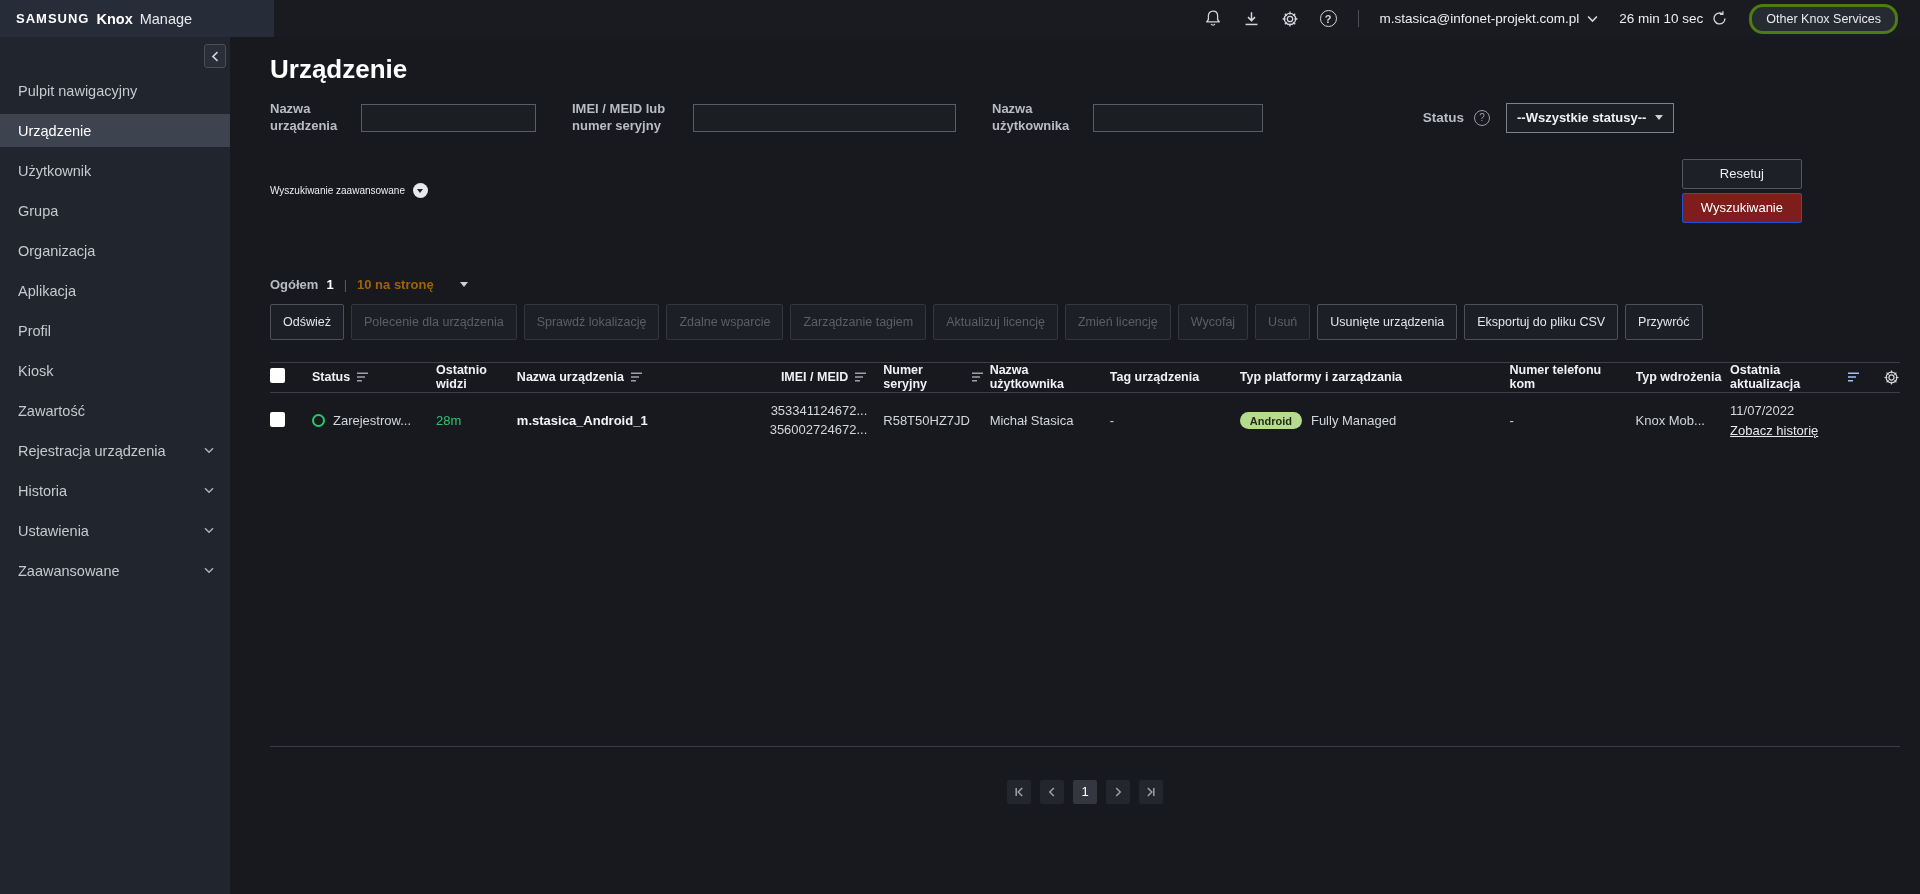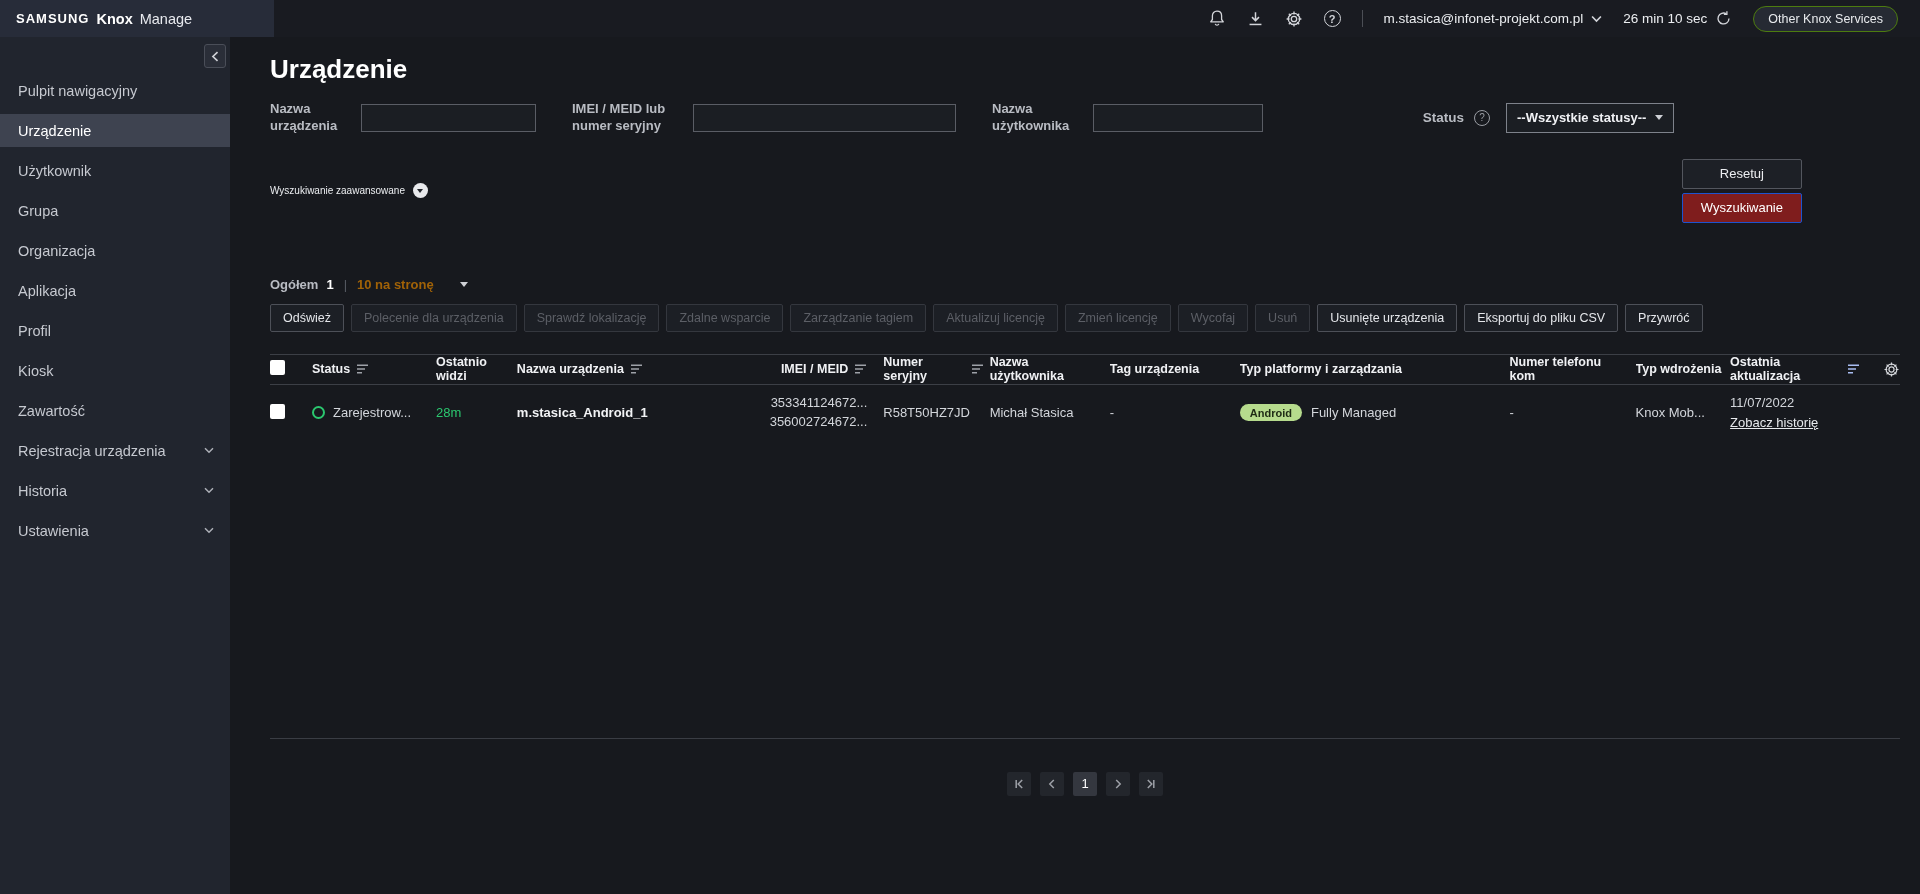--- a/index.html
+++ b/index.html
@@ -18,21 +18,21 @@
   .logo-block { width:274px; height:37px; background:#272c39; display:flex; align-items:center; padding-left:16px; gap:7px; flex:0 0 auto; }
   .logo-samsung { font-size:13px; font-weight:bold; letter-spacing:1px; color:#fff; }
   .logo-knox { font-size:14.5px; font-weight:bold; color:#fff; }
   .logo-manage { font-size:14.5px; font-weight:400; color:#e8eaef; }
   .topbar-right { flex:1; display:flex; align-items:center; justify-content:flex-end; gap:21px; padding-right:22px; color:#d3d5da; }
   .tb-icon { cursor:pointer; color:#d3d5da; }
   .q-circle { width:17px; height:17px; border:1.3px solid #d3d5da; border-radius:50%; font-size:11px; display:flex; align-items:center; justify-content:center; color:#d3d5da; font-weight:bold; }
   .tb-sep { width:1px; height:17px; background:#4b4e55; }
   .account { display:flex; align-items:center; gap:8px; font-size:13.5px; color:#eceef1; cursor:pointer; }
   .timer { display:flex; align-items:center; gap:8px; font-size:13.5px; color:#eceef1; }
-  .pill-btn { background:#262a33; border:1px solid #4d7c0f; color:#e8eaed; font-size:12.5px; padding:5px 14px; border-radius:14px; font-family:inherit; cursor:pointer; white-space:nowrap; }
+  .pill-btn { background:#262a33; border:3px solid #4d7c0f; color:#e8eaed; font-size:12.5px; padding:5px 14px; border-radius:14px; font-family:inherit; cursor:pointer; white-space:nowrap; }
 
   
   .sidebar { position:absolute; top:37px; left:0; bottom:0; width:230px; background:#21252e; z-index:4; }
   .collapse-btn { position:absolute; top:7px; right:4px; width:22px; height:24px; background:#2a2e38; border:1px solid #4a4e58; border-radius:3px; display:flex; align-items:center; justify-content:center; color:#cfd1d6; cursor:pointer; }
   .nav { padding-top:37px; }
   .nav-item { height:33px; margin-bottom:7px; display:flex; align-items:center; padding:0 16px 0 18px; font-size:14.5px; color:#c6c9d0; cursor:pointer; }
   .nav-item.selected { background:#3e4350; color:#ffffff; }
   .nav-chevron { margin-left:auto; color:#aeb1b8; }
 
   
@@ -69,21 +69,21 @@
   
   .list-controls { margin-top:54px; display:flex; align-items:center; font-size:13px; }
   .lc-label { color:#b9bcc3; font-weight:bold;text-align:center; }
   .lc-total { color:#ffffff; font-weight:bold; margin:0 10px 0 8px; }
   .lc-sep { color:#565a62; margin-right:10px; }
   .page-size { display:flex; align-items:center; gap:26px; cursor:pointer; }
   .page-size .ps-val { color:#a16207; font-weight:bold; }
 
   
   .actions-row { margin-top:12px; display:flex; gap:7px; white-space:nowrap; overflow:hidden; }
-  .abtn { height:28px; padding:0 12px; flex:0 0 auto; background:#1c1f25; border:1px solid #4d5058; border-radius:2px; color:#e4e6ea; font-size:12.5px; font-family:inherit; cursor:pointer; }
+  .abtn { height:36px; padding:0 12px; flex:0 0 auto; background:#1c1f25; border:1px solid #4d5058; border-radius:2px; color:#e4e6ea; font-size:12.5px; font-family:inherit; cursor:pointer; }
   .abtn:disabled { color:#5c5f66; border-color:#34373e; cursor:default; }
 
   
   .table { margin-top:22px; }
   .thead { display:flex; align-items:center; height:31px; border-top:1px solid #3c3f46; border-bottom:1px solid #3c3f46; font-size:12.5px; font-weight:bold; color:#f0f1f4; }
   .trow { display:flex; align-items:center; min-height:56px; font-size:13px; color:#d3d6db; }
   .cell { flex:0 1 auto; padding-right:6px; overflow:hidden; }
   .c-check { width:42px; flex-shrink:0; }
   .c-status { width:126px; }
   .c-lastseen { width:82px; }
@@ -219,20 +219,28 @@
         </span>
     </div>
     <div class="nav-item">
       <span>Ustawienia</span>
       <span class="nav-chevron">
           <svg width="10" height="7" viewBox="0 0 10 7" fill="none" stroke="currentColor" stroke-width="1.4">
             <path d="M1 1.2 5 5.3 9 1.2"></path>
           </svg>
         </span>
     </div>
+    <div class="nav-item">
+      <span>Zaawansowane</span>
+      <span class="nav-chevron">
+          <svg width="10" height="7" viewBox="0 0 10 7" fill="none" stroke="currentColor" stroke-width="1.4">
+            <path d="M1 1.2 5 5.3 9 1.2"></path>
+          </svg>
+        </span>
+    </div>
   </div>
 </nav>
 
 <main class="main">
   <h1 class="page-title">Urządzenie</h1>
 
   <div class="filter-row">
     <span class="f-label w1">Nazwa urządzenia</span>
     <input class="f-input i1" value="" style="">
     <span class="f-label w2 gap">IMEI / MEID lub numer seryjny</span>

